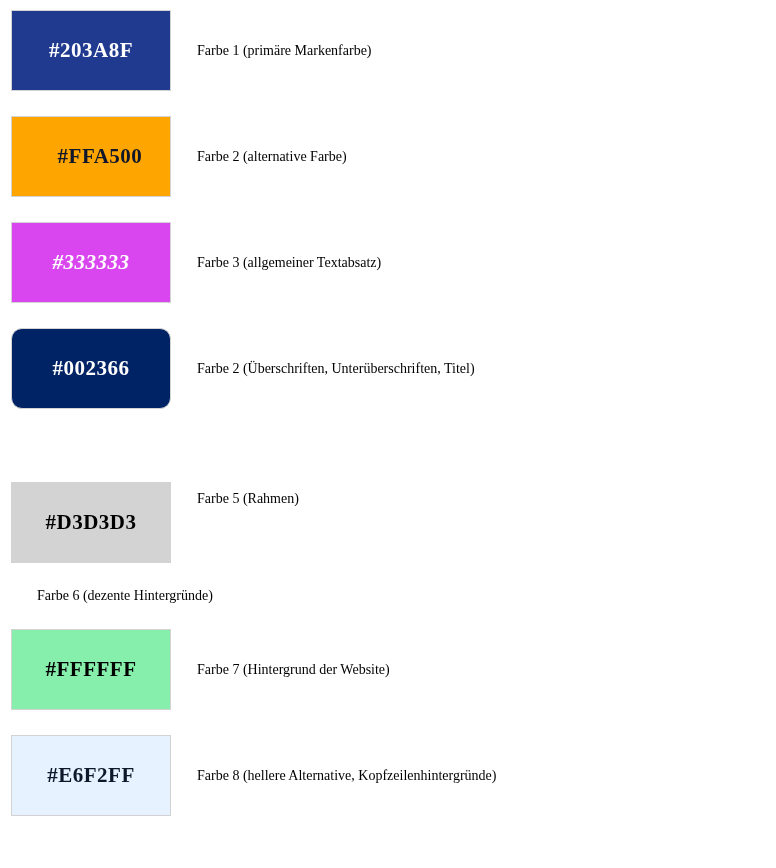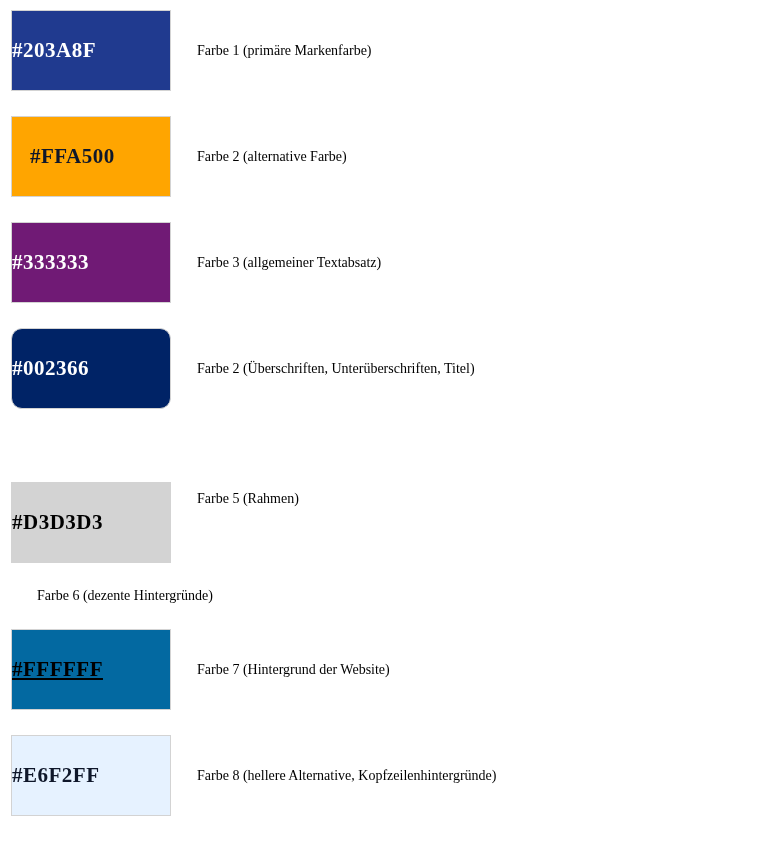--- a/index.html
+++ b/index.html
@@ -20,20 +20,21 @@
     align-items: center;
     margin-bottom: 25px;
   }
   .swatch {
     box-sizing: border-box;
     width: 160px;
     height: 81px;
     border: 1px solid #D3D3D3;
     display: flex;
     align-items: center;
+    justify-content: center;
     flex: 0 0 auto;
   }
   .hex {
     font-size: 21px;
     font-weight: bold;
     letter-spacing: 0.5px;
   }
   .label {
     margin-left: 26px;
     font-size: 14px;
@@ -54,21 +55,21 @@
   </div>
 
   <div class="row">
     <div class="swatch" style="background-color: rgb(255, 165, 0); color: #0f172a; border-color: rgb(211, 211, 211); padding-left: 18px;">
       <span class="hex">#FFA500</span>
     </div>
     <span class="label">Farbe 2 (alternative Farbe)</span>
   </div>
 
   <div class="row">
-    <div class="swatch" style="background-color: #701a75; color: rgb(255, 255, 255); border-color: rgb(211, 211, 211);">
+    <div class="swatch" style="background-color: #d946ef; color: rgb(255, 255, 255); border-color: rgb(211, 211, 211); font-style: italic;">
       <span class="hex">#333333</span>
     </div>
     <span class="label">Farbe 3 (allgemeiner Textabsatz)</span>
   </div>
 
   <div class="row">
     <div class="swatch" style="background-color: rgb(0, 35, 102); color: rgb(255, 255, 255); border-color: rgb(211, 211, 211); border-radius: 11px;">
       <span class="hex">#002366</span>
     </div>
     <span class="label">Farbe 2 (Überschriften, Unterüberschriften, Titel)</span>
@@ -79,21 +80,21 @@
       <span class="hex">#D3D3D3</span>
     </div>
     <span class="label">Farbe 5 (Rahmen)</span>
   </div>
 
   <div class="row">
     <span class="label">Farbe 6 (dezente Hintergründe)</span>
   </div>
 
   <div class="row">
-    <div class="swatch" style="background-color: #0369a1; color: rgb(0, 0, 0); border-color: rgb(211, 211, 211); text-decoration: underline;">
+    <div class="swatch" style="background-color: #86efac; color: rgb(0, 0, 0); border-color: rgb(211, 211, 211);">
       <span class="hex">#FFFFFF</span>
     </div>
     <span class="label">Farbe 7 (Hintergrund der Website)</span>
   </div>
 
   <div class="row">
     <div class="swatch" style="background-color: rgb(230, 242, 255); color: #0f172a; border-color: rgb(211, 211, 211);">
       <span class="hex">#E6F2FF</span>
     </div>
     <span class="label">Farbe 8 (hellere Alternative, Kopfzeilenhintergründe)</span>

